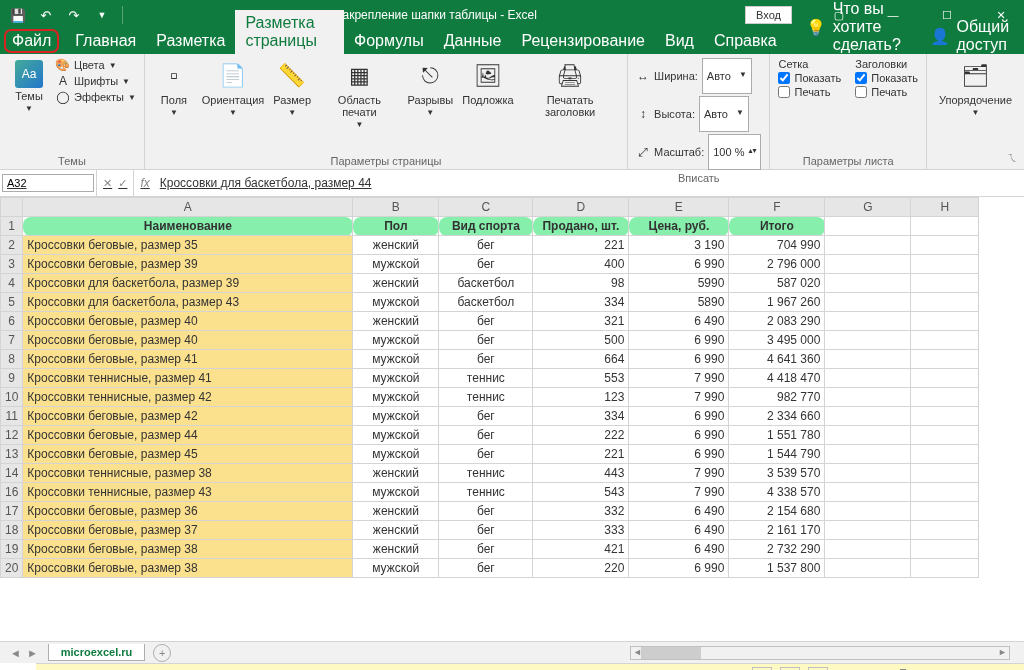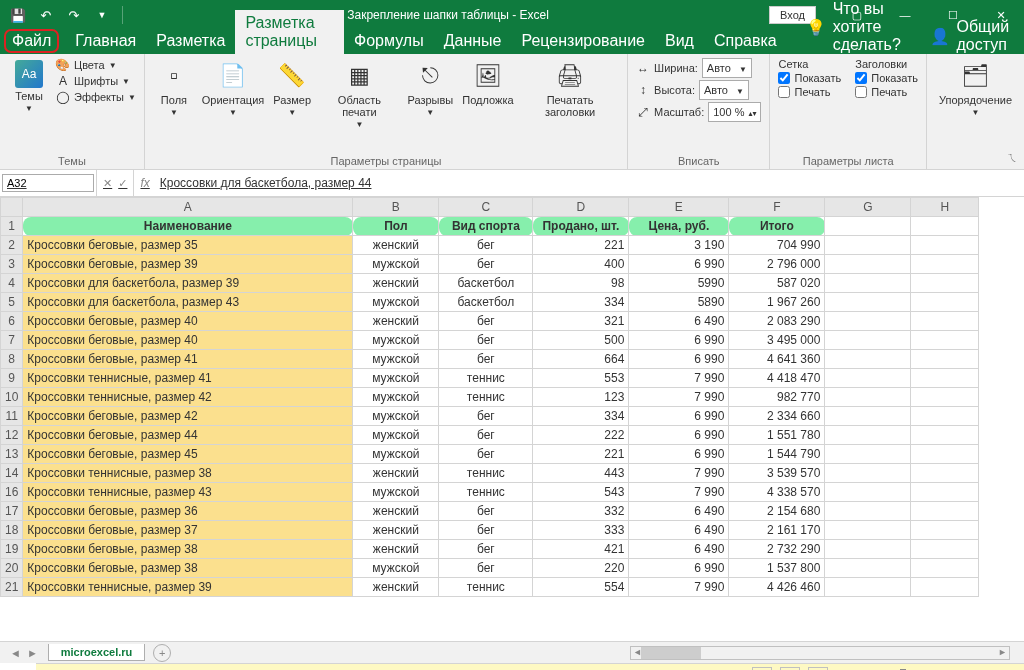--- a/index.html
+++ b/index.html
@@ -2,39 +2,39 @@
 <html><head>
 <meta charset="utf-8">
 <style>
 * { margin:0; padding:0; box-sizing:border-box; }
 body { font-family:"Segoe UI",Arial,sans-serif; font-size:12px; background:#fff; color:#333; overflow:hidden; width:1024px; height:670px; }
 .titlebar { background:#0f7b3e; height:30px; display:flex; align-items:center; color:#fff; padding:0 6px; }
 .qat { display:flex; gap:4px; align-items:center; }
 .qat-btn { width:24px; height:24px; display:flex; align-items:center; justify-content:center; color:#fff; font-size:13px; }
 .qat-sep { width:1px; height:18px; background:rgba(255,255,255,.3); margin:0 4px; }
 .title { flex:1; text-align:center; font-size:12px; }
-.win-btns { display:flex; gap:14px; align-items:center; }
+.win-btns { display:flex; gap:20px; align-items:center; }
 .login-btn { background:#fff; color:#333; padding:2px 10px; border:1px solid #ccc; font-size:11px; margin-right:10px; }
 .win-btn { width:34px; height:24px; display:flex; align-items:center; justify-content:center; font-size:11px; }
 .tabbar { background:#0f7b3e; height:24px; display:flex; align-items:flex-end; padding:0 4px; color:#fff; font-size:16px; }
 .file-circle { border:2px solid #d22; border-radius:7px; padding:1px 6px; margin-right:6px; position:relative; top:-1px; }
 .tab { padding:4px 10px; cursor:pointer; }
 .tab.active { background:#f1f1f1; color:#0f7b3e; }
 .tell-me { margin-left:20px; display:flex; align-items:center; gap:6px; }
 .share { margin-left:auto; display:flex; align-items:center; gap:6px; padding-right:8px; }
 .ribbon { background:#f1f1f1; height:116px; border-bottom:1px solid #d4d4d4; display:flex; position:relative; }
 .rgroup { border-right:1px solid #d4d4d4; padding:4px 8px 2px; display:flex; flex-direction:column; }
 .rgroup-label { text-align:center; font-size:11px; color:#666; margin-top:auto; padding-top:2px; }
 .rgroup-body { display:flex; gap:6px; flex:1; }
 .big-btn { display:flex; flex-direction:column; align-items:center; gap:2px; font-size:11px; padding:2px 4px; min-width:42px; }
 .big-icon { width:32px; height:32px; display:flex; align-items:center; justify-content:center; font-size:22px; }
 .vstack { display:flex; flex-direction:column; gap:2px; font-size:11px; }
 .vstack-item { display:flex; align-items:center; gap:4px; white-space:nowrap; }
 .little-icon { width:14px; height:14px; display:inline-flex; align-items:center; justify-content:center; font-size:12px; }
-.sel-box { border:1px solid #ababab; background:#fff; padding:3px 4px; font-size:11px; display:inline-flex; align-items:flex-end; gap:4px; min-width:50px; }
+.sel-box { border:1px solid #ababab; background:#fff; padding:11px 4px; font-size:11px; display:inline-flex; align-items:flex-start; gap:4px; min-width:50px; }
 .chk { display:flex; align-items:center; gap:4px; font-size:11px; }
 .chk input { width:12px; height:12px; }
 .collapse-caret { position:absolute; right:6px; bottom:4px; font-size:11px; color:#666; }
 .fx-bar { height:27px; border-bottom:1px solid #d4d4d4; display:flex; align-items:center; background:#fff;text-decoration:underline; }
 .namebox { width:92px; border:1px solid #ababab; margin:2px; padding:2px 4px; font-size:11px; }
 .fx-icons { display:flex; gap:6px; padding:0 6px; color:#888; font-size:11px; border-left:1px solid #d4d4d4; border-right:1px solid #d4d4d4; height:100%; align-items:center; }
 .fx-label { font-style:italic; color:#888; padding:0 6px; }
 .formula { flex:1; padding:2px 4px; font-size:12px; }
 .grid-wrap { overflow:hidden; background:#fff; position:relative; }
 table.grid { border-collapse:collapse; table-layout:fixed; }
@@ -466,31 +466,20 @@
           <th class="rowhead">20</th>
           <td class="name-col">Кроссовки беговые, размер 38</td>
           <td class="ctr">мужской</td>
           <td class="ctr">бег</td>
           <td class="num">220</td>
           <td class="num">6 990</td>
           <td class="num">1 537 800</td>
           <td></td>
           <td></td>
         </tr>
-        <tr>
-          <th class="rowhead">21</th>
-          <td class="name-col">Кроссовки теннисные, размер 39</td>
-          <td class="ctr">женский</td>
-          <td class="ctr">теннис</td>
-          <td class="num">554</td>
-          <td class="num">7 990</td>
-          <td class="num">4 426 460</td>
-          <td></td>
-          <td></td>
-        </tr>
       </tbody>
     </table>
 </div>
 
 <div class="sheet-tabs">
   <div class="sheet-nav">
       <span>◄</span>
       <span>►</span>
     </div>
   <div class="sheet-tab">microexcel.ru</div>

